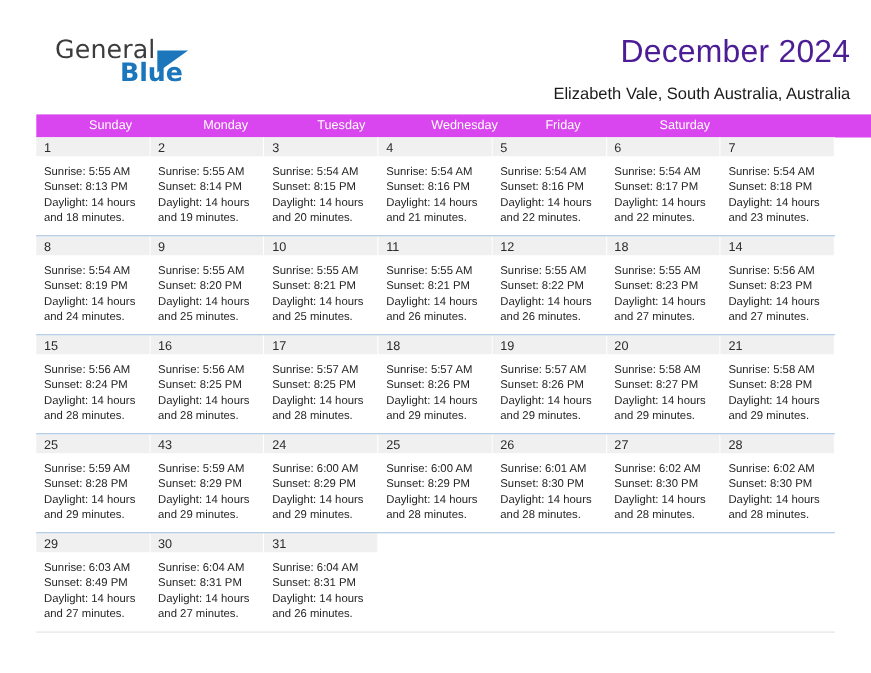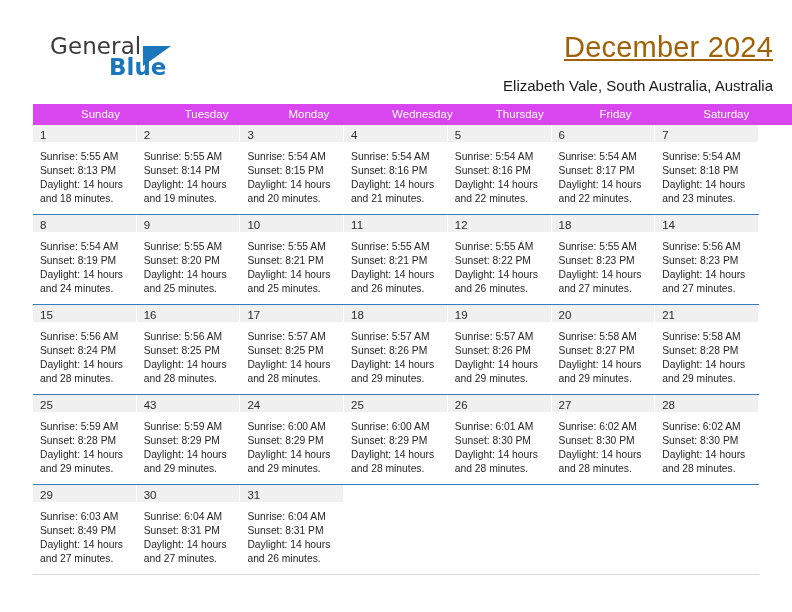--- a/index.html
+++ b/index.html
@@ -65,24 +65,23 @@
     border-left: 28px solid #1b76bc;
     border-bottom: 20px solid transparent;
   }
 
   .title {
     position: absolute;
     right: 36px;
     top: 31px;
     font-size: 29px;
     font-weight: 400;
-    color: #a16207;
+    color: #4c1d95;
     letter-spacing: 0.2px;
     font-family: "Liberation Sans", sans-serif;
-    text-decoration: underline;
   }
   .subtitle {
     position: absolute;
     right: 36px;
     top: 77px;
     font-size: 15px;
     font-weight: 400;
     color: #1a1a1a;
     font-family: "Liberation Sans", sans-serif;
   }
@@ -177,24 +176,23 @@
       <div class="logo-blue">Blue</div>
     </div>
 
     <div class="title">December 2024</div>
     <div class="subtitle">Elizabeth Vale, South Australia, Australia</div>
   </div>
 
   <div class="cal">
     <div class="dow-row">
         <div class="dow">Sunday</div>
+        <div class="dow">Monday</div>
         <div class="dow">Tuesday</div>
-        <div class="dow">Monday</div>
         <div class="dow">Wednesday</div>
-        <div class="dow">Thursday</div>
         <div class="dow">Friday</div>
         <div class="dow">Saturday</div>
       </div>
     <div class="weeks">
         <div class="week">
           <div class="week-inner">
             <div class="cell">
               <div class="numbar"><span class="num">1</span></div>
               <div class="info">Sunrise: 5:55 AM
 Sunset: 8:13 PM

